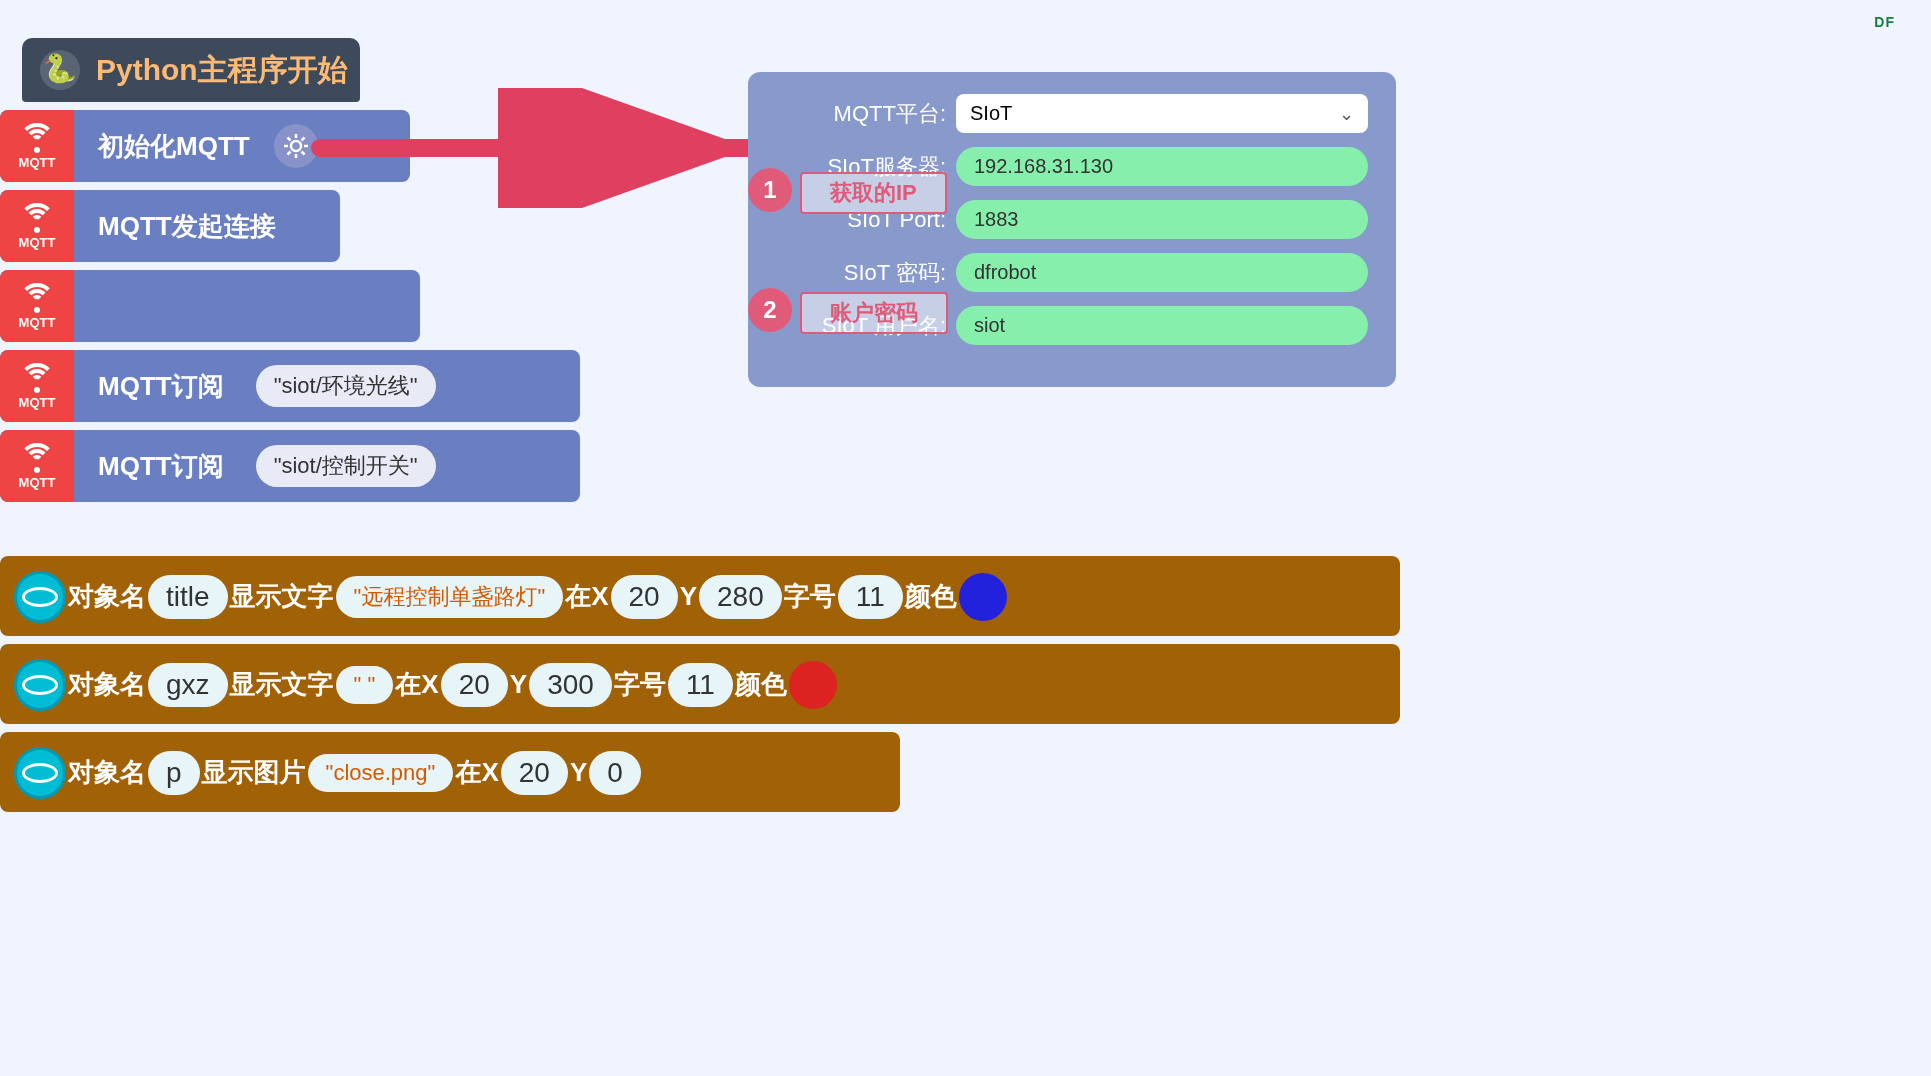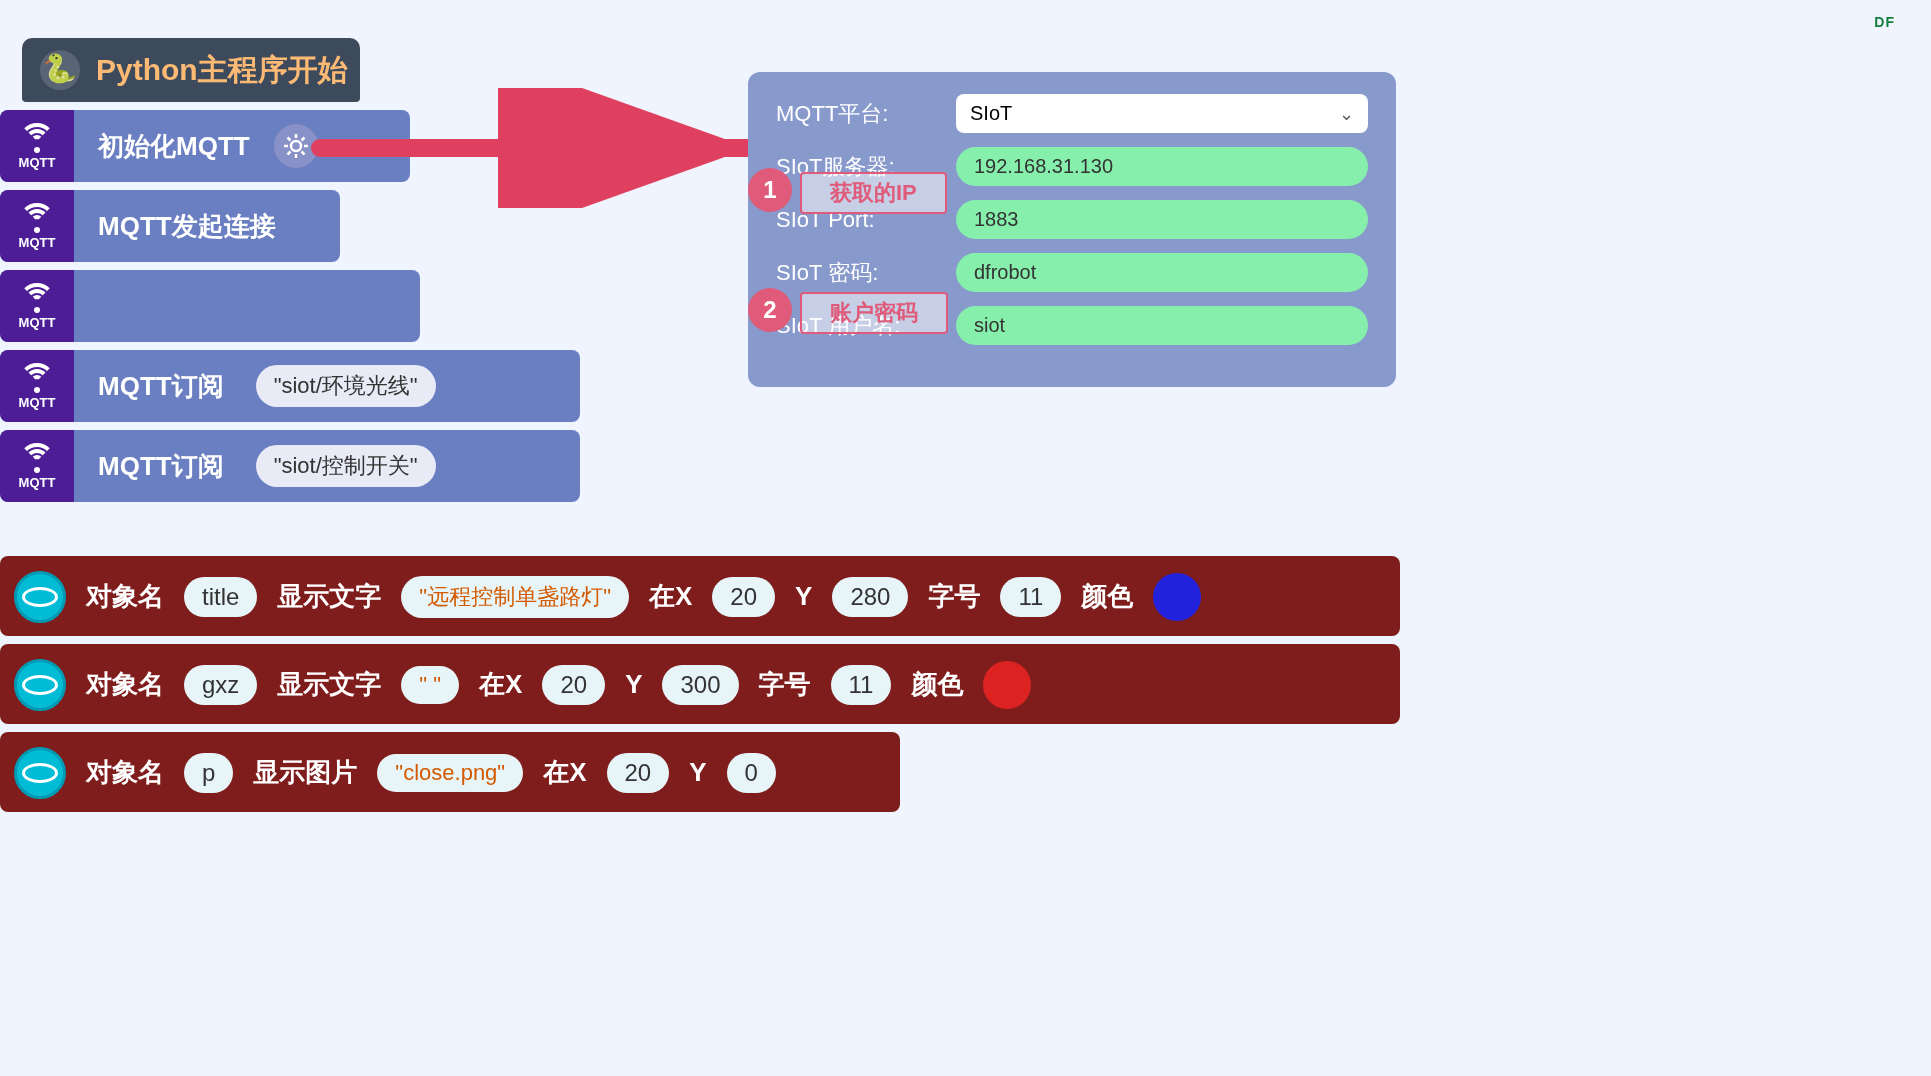--- a/index.html
+++ b/index.html
@@ -64,21 +64,21 @@
       border-radius: 8px;
       margin-bottom: 8px;
       padding: 0 0 0 0;
       height: 72px;
       position: relative;
     }
 
     .mqtt-icon-area {
       width: 74px;
       height: 72px;
-      background: #4c1d95;
+      background: #ef4444;
       border-radius: 8px 0 0 8px;
       display: flex;
       flex-direction: column;
       align-items: center;
       justify-content: center;
       flex-shrink: 0;
     }
     .mqtt-text-small {
       color: #fff;
       font-size: 13px;
@@ -133,20 +133,21 @@
     .config-row {
       display: flex;
       align-items: center;
       margin-bottom: 14px;
       gap: 10px;
     }
 
     .config-label {
       color: #fff;
       font-size: 22px;
+      text-align: right;
       min-width: 170px;
       flex-shrink: 0;
     }
 
     .config-select {
       flex: 1;
       background: #fff;
       border: none;
       border-radius: 8px;
       padding: 8px 14px;
@@ -204,28 +205,28 @@
       position: absolute;
       top: 556px;
       left: 0;
       width: 1400px;
       display: flex;
       flex-direction: column;
       gap: 0;
     }
 
     .teal-block {
-      background: #7f1d1d;
+      background: #a16207;
       display: flex;
       align-items: center;
       height: 80px;
       border-radius: 8px;
       margin-bottom: 8px;
       padding: 1px 20px 0 14px;
-      gap: 20px;
+      gap: 2px;
     }
 
     .teal-block-icon {
       width: 52px;
       height: 52px;
       border-radius: 50%;
       border: 3px solid #009ab5;
       background: #00bcd4;
       display: flex;
       align-items: center;
@@ -243,21 +244,21 @@
       color: #fff;
       font-size: 26px;
       font-weight: bold;
       white-space: nowrap;
     }
 
     .teal-pill {
       background: #e8f5f8;
       border-radius: 30px;
       padding: 6px 18px;
-      font-size: 24px;
+      font-size: 28px;
       color: #333;
       white-space: nowrap;
     }
 
     .teal-pill-string {
       background: #e8f5f8;
       border-radius: 30px;
       padding: 6px 18px;
       font-size: 22px;
       color: #d45a00;

